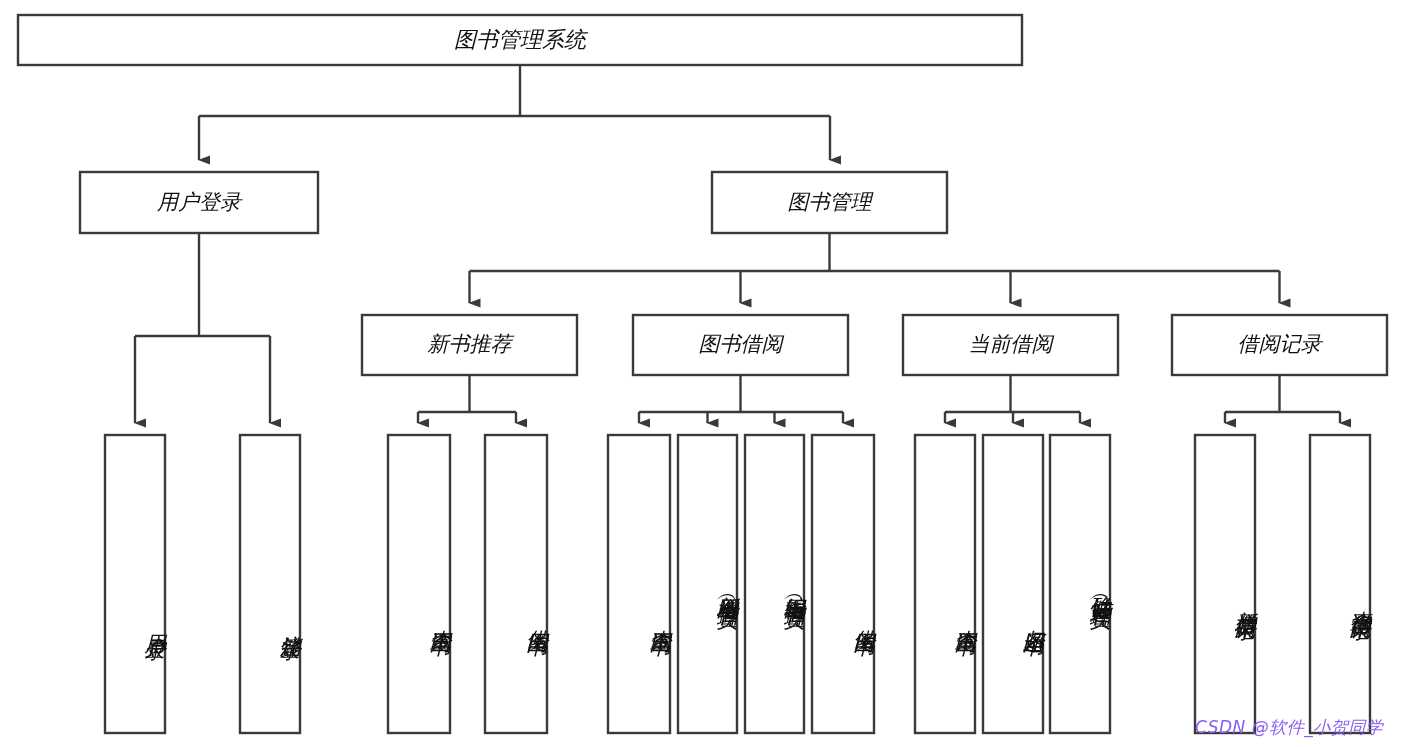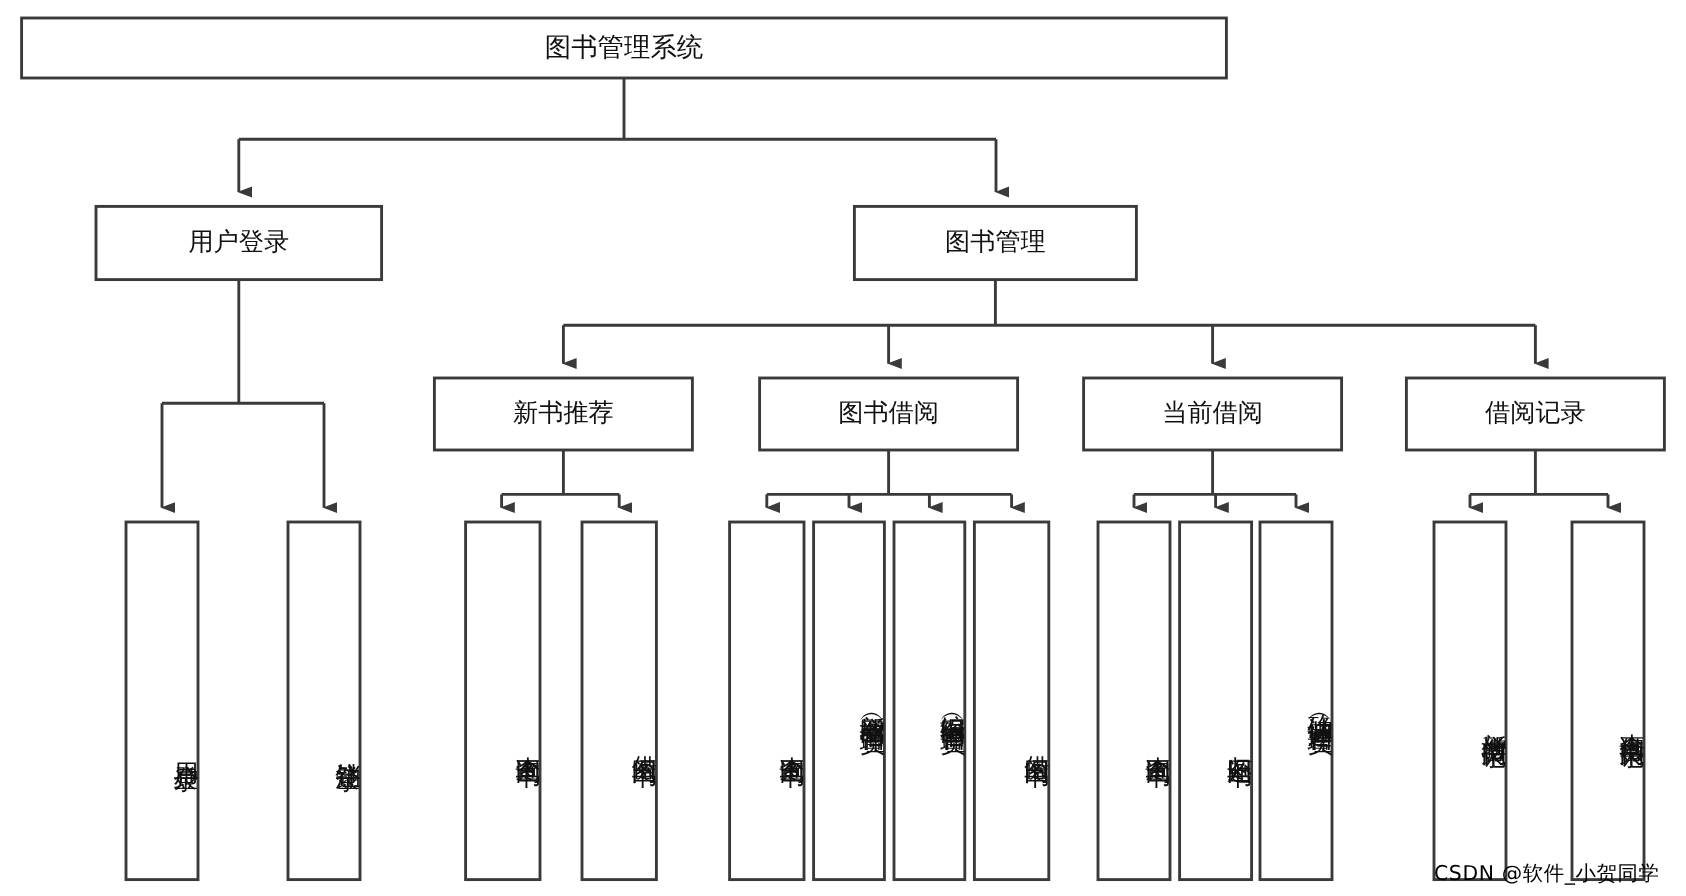--- a/index.html
+++ b/index.html
@@ -10,20 +10,21 @@
   }
   body {
     font-family: "DejaVu Sans", "Liberation Sans", sans-serif;
   }
   #diagram-root {
     position: relative;
     width: 1405px;
     height: 747px;
     background: #ffffff;
     overflow: hidden;
+    font-style: italic;
   }
   svg.diagram-svg {
     position: absolute;
     left: 0;
     top: 0;
     width: 1405px;
     height: 747px;
   }
   .node-box {
     fill: #ffffff;
@@ -64,21 +65,21 @@
     text-align: center;
     pointer-events: none;
     display: flex;
     align-items: flex-start;
     justify-content: center;
   }
   .watermark {
     position: absolute;
     font-family: "DejaVu Sans", "Liberation Sans", sans-serif;
     font-size: 17px;
-    color: #000000;
+    color: #8b5cf6;
     white-space: nowrap;
     letter-spacing: 0.5px;
   }
 </style>
 </head>
 <body>
 
 <div id="diagram-root">
 
   <svg class="diagram-svg" viewBox="0 0 1405 747">

